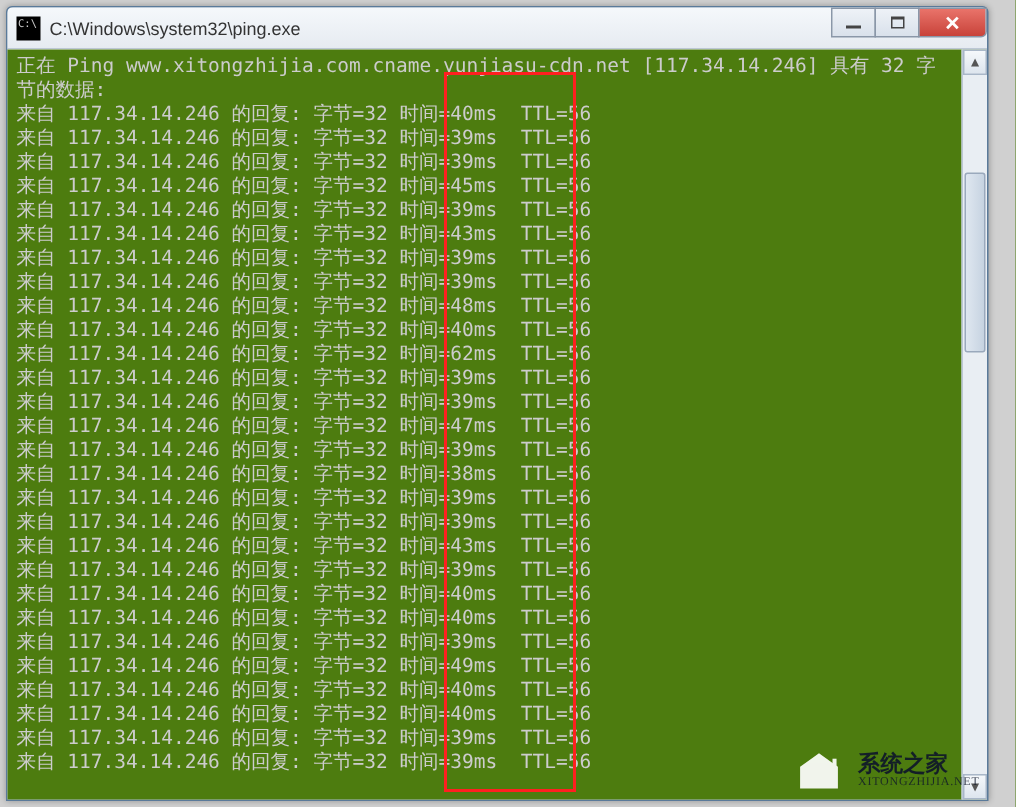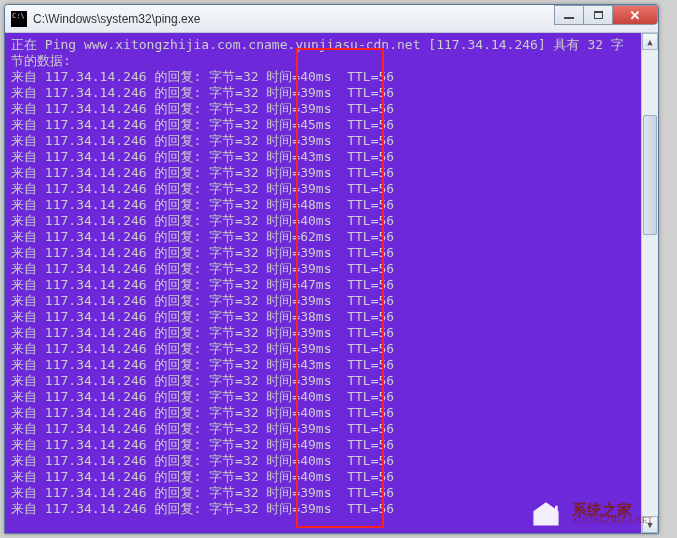--- a/index.html
+++ b/index.html
@@ -76,21 +76,21 @@
       background: linear-gradient(#e9736a,#c8433a);
       color: #fff;
       width: 46px;
       border-radius: 0 0 4px 0;
     }
     .min-sym { width: 10px; border-bottom: 2px solid #444; margin-top:6px;}
     .max-sym { width: 9px; height: 8px; border: 1px solid #444; border-top-width:2px;}
     .close-sym { font-weight: bold; font-size: 13px; color:#fff;}
     .console {
       flex: 1;
-      background: #6d28d9;
+      background: #4d7c0f;
       color: #ccc;
       font-size: 13px;
       line-height: 16px;
       padding: 4px 6px;
       font-family: "SimSun", "NSimSun", "MS Gothic", monospace;
       white-space: pre;
       position: relative;
       overflow: hidden;
     }
     .scrollbar {
@@ -133,21 +133,21 @@
       height: 480px;
       pointer-events: none;
     }
     .watermark {
       position: absolute;
       right: 24px;
       bottom: 10px;
       display: flex;
       align-items: center;
       gap: 8px;
-      color:#7f1d1d;
+      color:#0f172a;
       opacity:0.92;
     }
     .wm-logo {
       width: 36px; height: 30px;
       position: relative;
     }
     .wm-logo svg { width:100%; height:100%; }
     .wm-text { display:flex; flex-direction:column; line-height:1;}
     .wm-cn { font-size: 15px; font-weight: bold; font-family: "Microsoft YaHei","SimHei",sans-serif;}
     .wm-en { font-size: 8px; letter-spacing: 0.5px; font-family: Liberation Serif, serif; opacity:0.85;}

